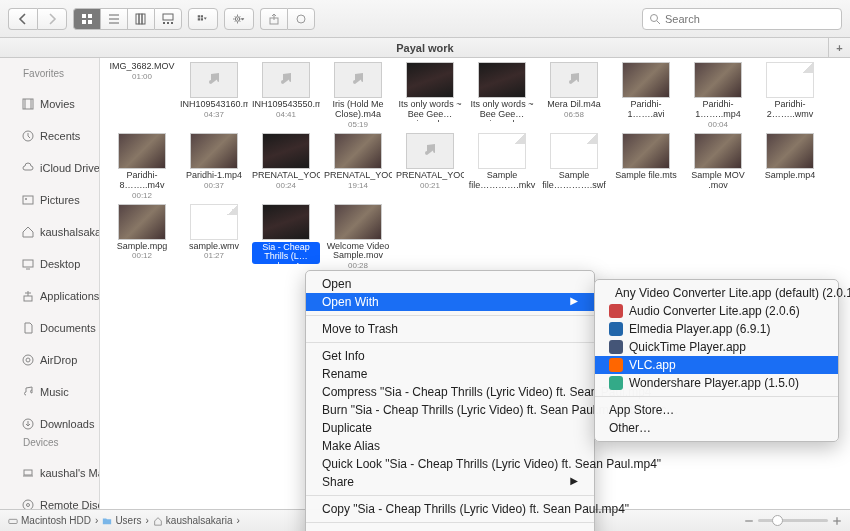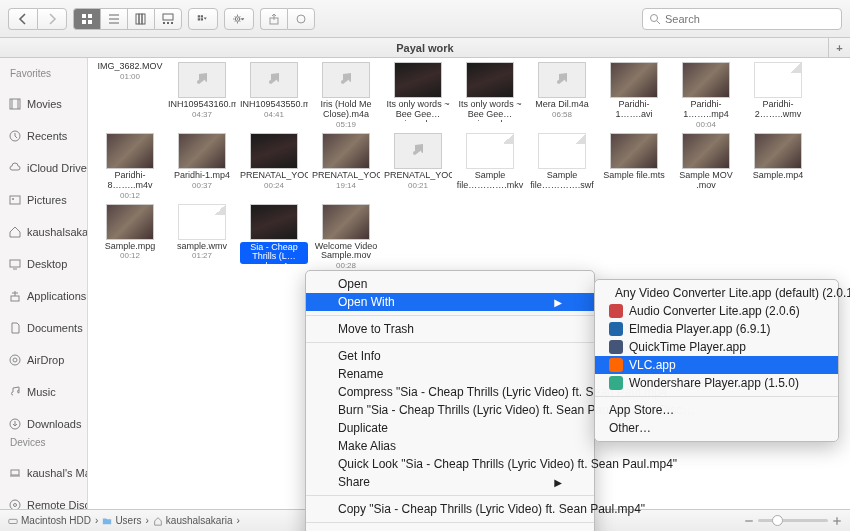--- a/index.html
+++ b/index.html
@@ -21,21 +21,21 @@
 .spacer { flex: 1; }
 .search { display: flex; align-items: center; background: #fff; border: 1px solid #c2c2c2; border-radius: 4px; height: 22px; width: 200px; padding: 0 6px; color: #999; gap: 4px; }
 .search input { border: none; outline: none; font-size: 11px; flex: 1; background: transparent; }
 
 
 .titlebar { height: 20px; background: linear-gradient(#f4f4f4,#eaeaea); border-bottom: 1px solid #c9c9c9; display: flex; align-items: center; justify-content: center; font-size: 11px; color: #444; position: relative; font-weight: bold; }
 .plusbtn { position: absolute; right: 0; top: 0; width: 22px; height: 20px; border-left: 1px solid #c9c9c9; display: flex; align-items: center; justify-content: center; color: #777; }
 
 
 .body { display: flex; height: calc(100% - 38px - 20px - 22px); }
-.sidebar { width: 88px; background: #f6f4f4; border-right: 1px solid #d9d9d9; padding: 6px 0; overflow: hidden; }
+.sidebar { width: 100px; background: #f6f4f4; border-right: 1px solid #d9d9d9; padding: 6px 13px; overflow: hidden; }
 .sb-section-title { font-size: 10px; color: #8a8a8a; padding: 4px 10px 2px; }
 .sb-item { display: flex; align-items: center; gap: 5px; padding: 2px 8px; font-size: 11px; color: #444; white-space: nowrap; margin-top: 14px; }
 .sb-item svg { width: 14px; height: 14px; flex-shrink: 0; fill: #7a7a7a; }
 
 .content { flex: 1; background: #fff; overflow: hidden; position: relative; }
 .grid { display: flex; flex-wrap: wrap; padding: 4px 10px; gap: 0 8px; align-content: flex-start; }
 .cell { width: 64px; display: flex; flex-direction: column; align-items: center; margin-bottom: 4px; font-size: 9px; text-align: center; }
 .thumb { width: 48px; height: 36px; background: #222; border: 1px solid #ccc; margin-bottom: 2px; display: flex; align-items: center; justify-content: center; }
 .thumb.audio { background: #eee; }
 .thumb.audio svg { width: 20px; height: 20px; fill: #bbb; }
@@ -50,21 +50,21 @@
 
 .pathbar { height: 22px; background: linear-gradient(#f7f7f7,#ececec); border-top: 1px solid #c9c9c9; display: flex; align-items: center; padding: 0 8px; font-size: 10px; color: #555; gap: 4px; position: absolute; bottom: 0; left: 0; right: 0; }
 .pathbar .crumb { display: flex; align-items: center; gap: 3px; }
 .pathbar svg { width: 10px; height: 10px; }
 .zoom { position: absolute; right: 8px; display: flex; align-items: center; gap: 4px; }
 .zoom .track { width: 70px; height: 3px; background: #ccc; border-radius: 2px; position: relative; }
 .zoom .knob { position: absolute; left: 20%; top: -4px; width: 11px; height: 11px; background: #fff; border: 1px solid #aaa; border-radius: 50%; }
 
 
 .ctxmenu { position: absolute; left: 305px; top: 270px; width: 290px; background: rgba(248,248,248,0.98); border: 1px solid #bcbcbc; border-radius: 5px; box-shadow: 0 6px 20px rgba(0,0,0,0.25); font-size: 12px; color: #222; padding: 4px 0; z-index: 10; }
-.ctxmenu .item { padding: 2px 32px; white-space: nowrap; display: flex; align-items: center; justify-content: space-between; }
+.ctxmenu .item { padding: 2px 16px; white-space: nowrap; display: flex; align-items: flex-start; justify-content: space-between; }
 .ctxmenu .item.hl { background: #1a6ef4; color: #fff; }
 .ctxmenu .sep { height: 1px; background: #ddd; margin: 4px 0; }
 .ctxmenu .sub-arrow { font-size: 10px; }
 
 
 .submenu { position: absolute; left: 594px; top: 279px; width: 245px; background: rgba(248,248,248,0.98); border: 1px solid #bcbcbc; border-radius: 5px; box-shadow: 0 6px 20px rgba(0,0,0,0.25); font-size: 12px; color: #222; padding: 4px 0; z-index: 11; }
 .submenu .item { padding: 2px 14px; white-space: nowrap; display: flex; align-items: center; gap: 6px; }
 .submenu .item.hl { background: #1a6ef4; color: #fff; }
 .submenu .sep { height: 1px; background: #ddd; margin: 4px 0; }
 .submenu .appicon { width: 14px; height: 14px; border-radius: 3px; display: inline-block; }

